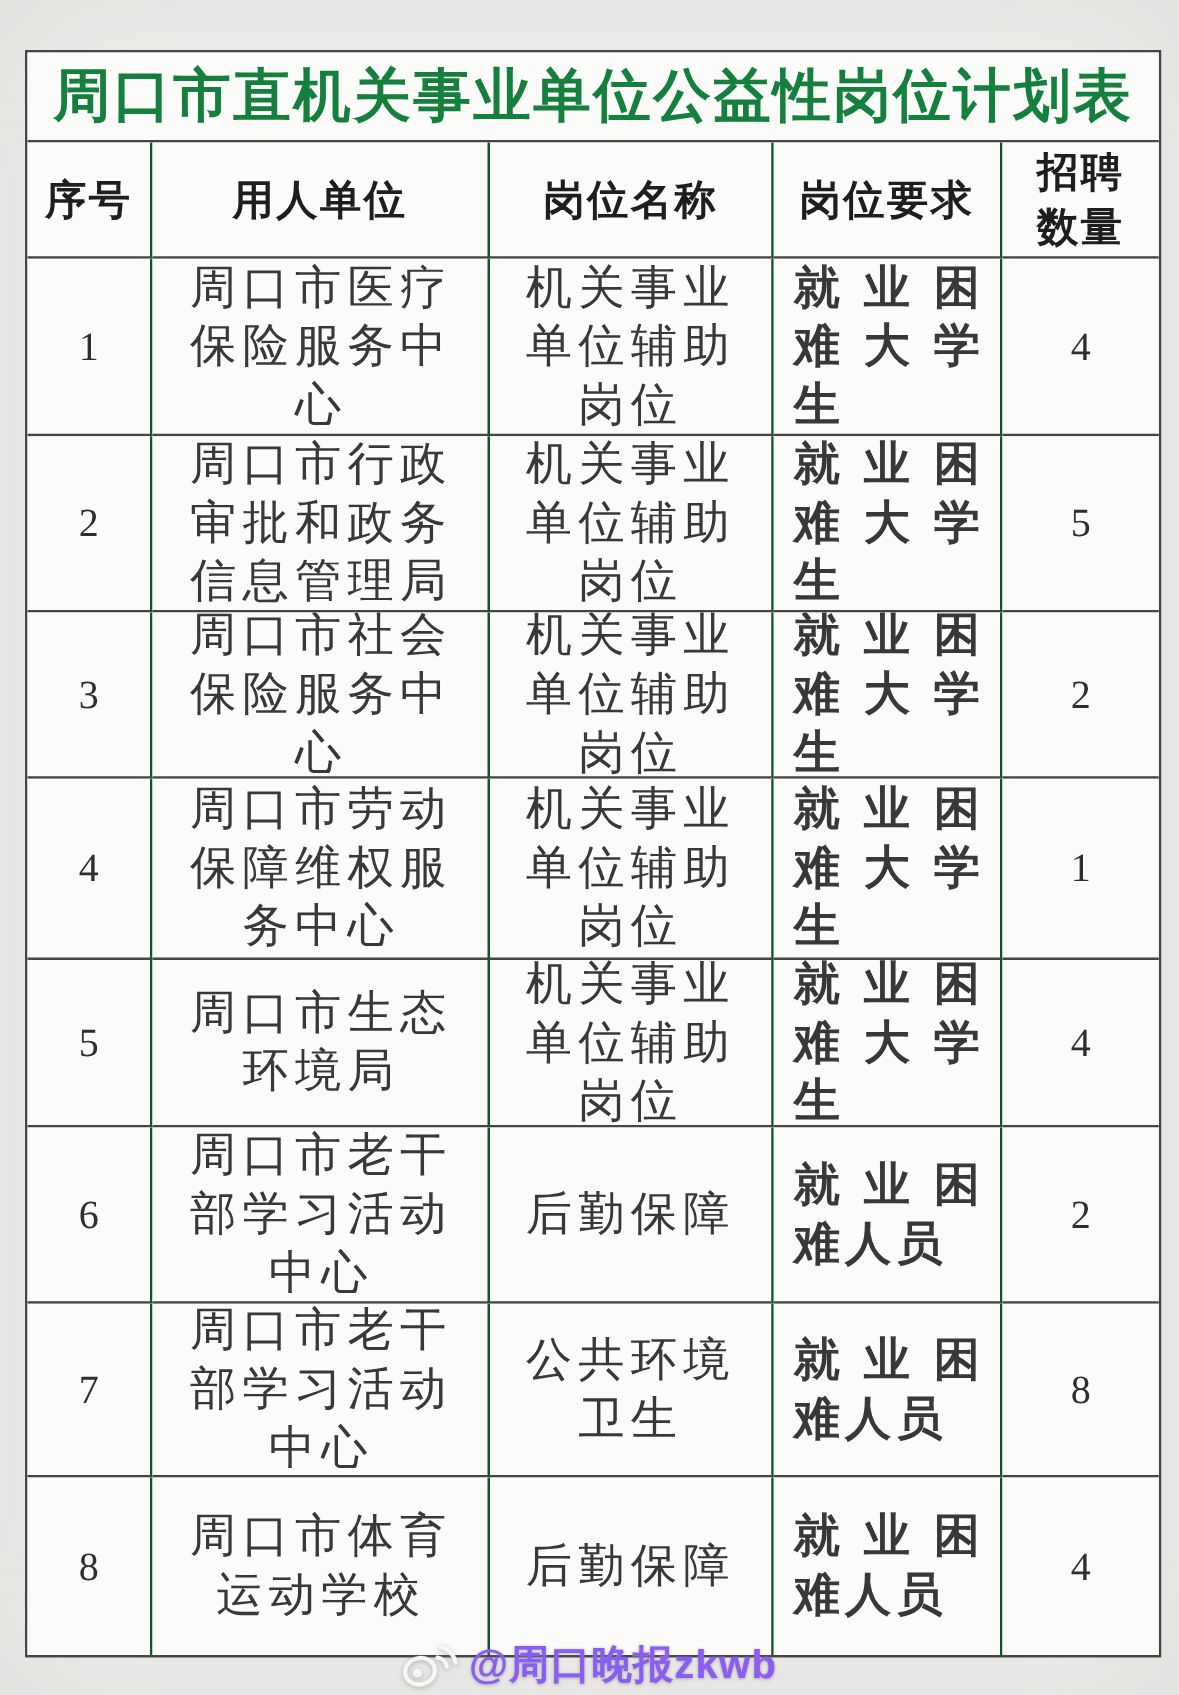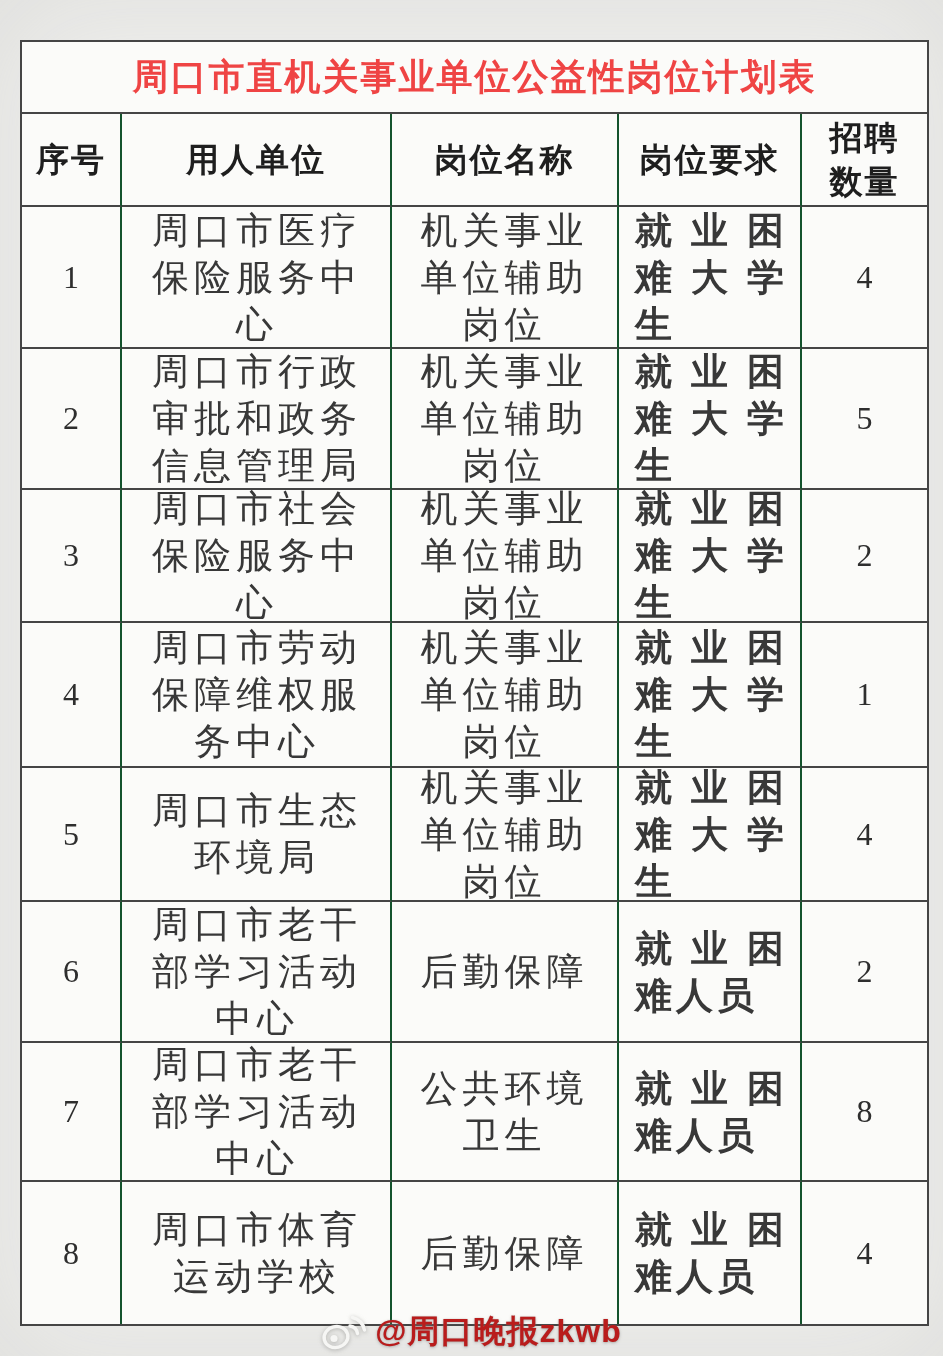--- a/index.html
+++ b/index.html
@@ -42,24 +42,24 @@
     background: #fbfbf9;
   }
   .cell > span { width: 100%; display: block; }
   .last-col { border-right: none; }
   .last-row { border-bottom: none; }
 
   
   .t-title {
     grid-column: 1 / -1;
     justify-content: center;
-    font-size: 36px;
+    font-size: 46px;
     font-weight: bold;
     letter-spacing: 2px;
-    color: #ef4444;
+    color: #15803d;
     text-align: center;
     align-items: center;
   }
 
   
   .hcell {
     font-weight: bold;
     font-size: 33px;
     color: #1e1e1e;
     letter-spacing: 2px;
@@ -112,21 +112,21 @@
     display: flex;
     align-items: center;
     justify-content: center;
     gap: 8px;
     z-index: 2;
     pointer-events: none;
   }
   .watermark-text {
     font-size: 32px;
     font-weight: bold;
-    color: #b91c1c;
+    color: #8b5cf6;
     letter-spacing: 1px;
     text-shadow: 0 1px 3px rgba(130,130,125,0.55), 0 0 1px rgba(120,120,120,0.4);
     white-space: nowrap;
   }
   .watermark svg {
     filter: drop-shadow(0 1px 2px rgba(130,130,125,0.55));
   }
 </style>
 </head>
 <body>

